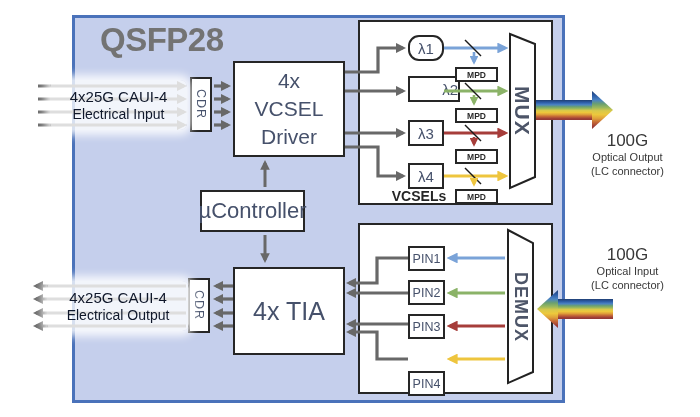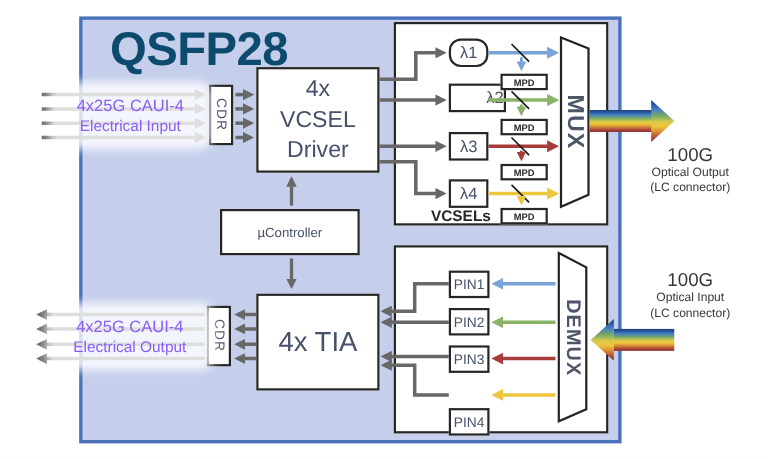--- a/index.html
+++ b/index.html
@@ -9,28 +9,28 @@
   .module{background:#c5cfec;border:3px solid #4a72ba;z-index:1;}
   .wbox{background:#ffffff;border:2px solid #262626;z-index:2;
         display:flex;align-items:center;justify-content:center;
         color:#46516b;text-align:center;}
   .bigbox{background:#ffffff;border:2px solid #262626;z-index:2;}
   .vtext{writing-mode:vertical-rl;display:flex;align-items:center;justify-content:center;}
   .svglayer{z-index:3;left:0;top:0;}
   .iolabel{background:rgba(255,255,255,0.78);border-radius:7px;z-index:4;
            box-shadow:0 0 9px 5px rgba(255,255,255,0.85);
            display:flex;flex-direction:column;align-items:center;justify-content:center;
-           color:#8b5cf6;text-align:center;line-height:1.15;}
+           color:#0f172a;text-align:center;line-height:1.15;}
   .iolabel .l1{font-size:15px;}
   .iolabel .l2{font-size:14px;}
   .optical{z-index:4;color:#383838;text-align:center;line-height:1.2;}
   .optical .speed{font-size:17px;}
   .optical .lbl{font-size:11px;}
   .optical .conn{font-size:11px;}
-  .title{z-index:4;font-size:43px;font-weight:bold;color:#0c4a6e;letter-spacing:-0.5px;}
+  .title{z-index:4;font-size:33px;font-weight:bold;color:#737373;letter-spacing:-0.5px;}
   .muxlabel{z-index:4;font-weight:bold;color:#4d5568;letter-spacing:1px;}
   .vcsels{z-index:4;font-weight:bold;color:#262626;font-size:14px;text-align:center;}
   .mpdbox{font-size:8.5px;font-weight:bold;color:#2b2b2b;z-index:2;}
   .lam{font-size:15px;}
   .pin{font-size:12.5px;}
   .cdr{font-size:12.5px;letter-spacing:1px;color:#46516b;}
 </style>
 </head>
 <body>
 
@@ -51,21 +51,21 @@
   </div>
 
   <div class="abs wbox" style="left:233px;top:61px;width:112px;height:96px;font-size:21px;line-height:1.32;">
     <div>
       <div>4x</div>
       <div>VCSEL</div>
       <div>Driver</div>
     </div>
   </div>
 
-  <div class="abs wbox" style="left:200px;top:190px;width:127px;height:42px;font-size:12px;">
+  <div class="abs wbox" style="left:200px;top:190px;width:105px;height:42px;font-size:22px;">
     <span>µController</span>
   </div>
 
   <div class="abs wbox" style="left:233px;top:267px;width:112px;height:88px;font-size:25px;">
     <span>4x TIA</span>
   </div>
 
   <div class="abs wbox lam" style="left:408px;top:35px;width:36px;height:26px;border-radius:11px;">
     <span>λ1</span>
     </div>

